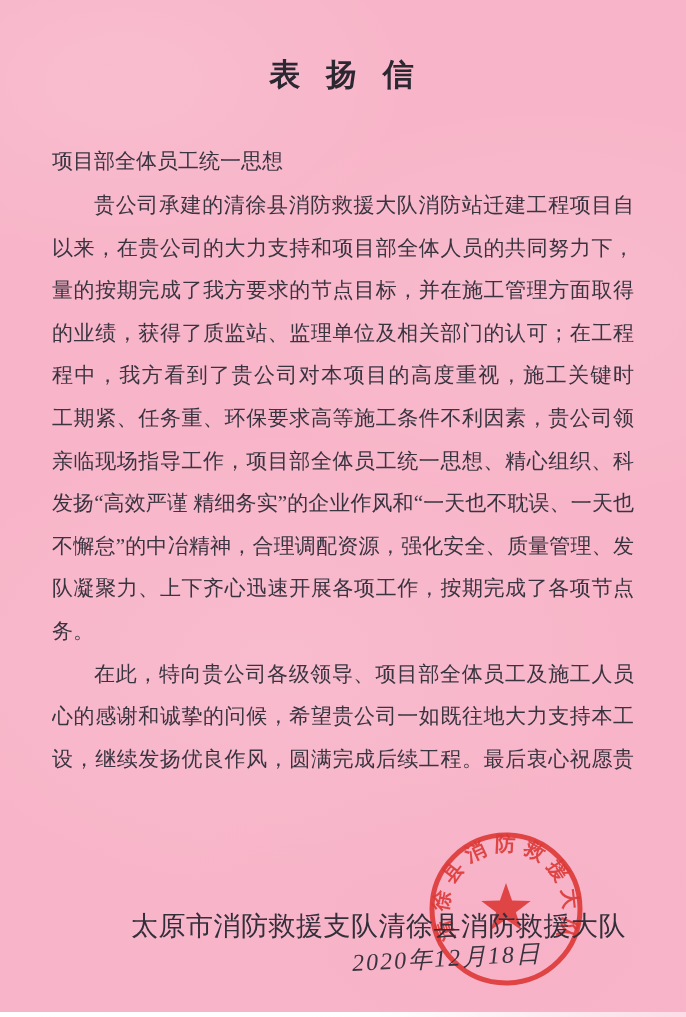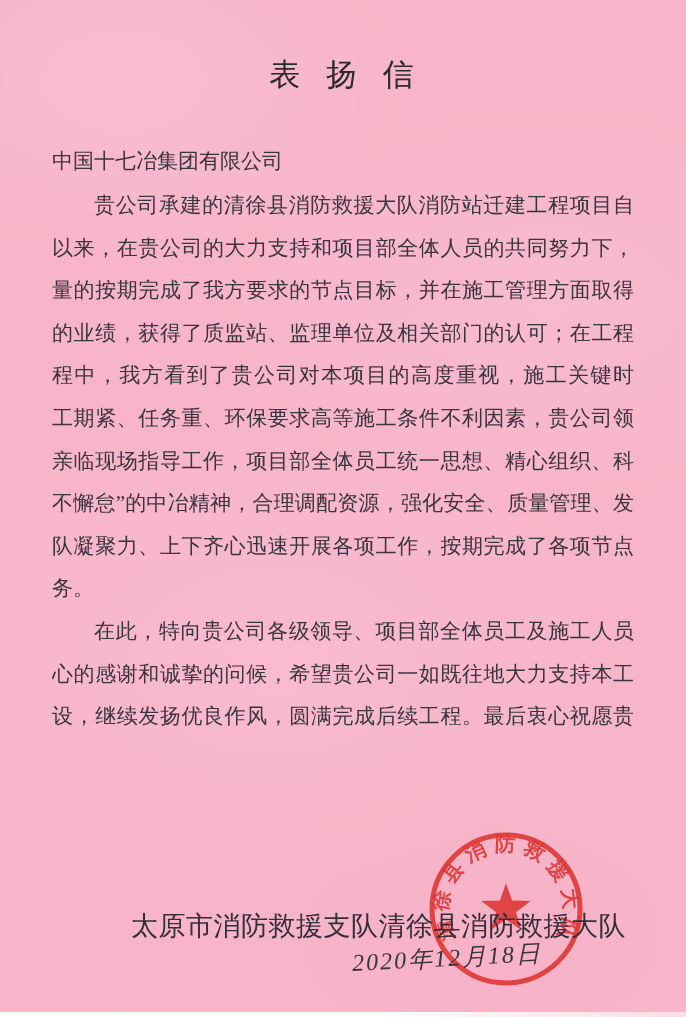--- a/index.html
+++ b/index.html
@@ -13,21 +13,21 @@
       radial-gradient(ellipse 500px 300px at 80% 30%, rgba(255,255,255,.08), rgba(255,255,255,0) 70%),
       radial-gradient(ellipse 520px 340px at 40% 65%, rgba(255,230,238,.12), rgba(255,255,255,0) 70%),
       radial-gradient(ellipse 460px 280px at 70% 92%, rgba(240,150,180,.10), rgba(255,255,255,0) 70%),
       #f8b5c9;
     font-family:"Liberation Serif","DejaVu Serif",serif;
     color:#3a3440;
   }
   .title{
     position:absolute;top:54px;left:0;width:100%;
     text-align:center;
-    font-size:31px;font-weight:normal;color:#2c2832;
+    font-size:31px;font-weight:bold;color:#2c2832;
     letter-spacing:9px;padding-left:6px;box-sizing:border-box;
   }
   .addressee{
     position:absolute;top:140px;left:52px;width:582px;
     height:43px;line-height:43px;font-size:21px;
   }
   .bodyblock{
     position:absolute;top:184px;left:52px;width:582px;
   }
   .line{
@@ -65,30 +65,31 @@
     background:linear-gradient(to right, #ffffff 0%, #fefefe 55%, #fbdde7 100%);
   }
 </style>
 </head>
 <body>
 
 <div class="scan">
 
   <div class="title">表 扬 信</div>
 
-  <div class="addressee">中国十七冶集团有限公司</div>
+  <div class="addressee">项目部全体员工统一思想</div>
 
   <div class="bodyblock">
     <div class="line fill indent">贵公司承建的清徐县消防救援大队消防站迁建工程项目自开工</div>
     <div class="line fill">以来，在贵公司的大力支持和项目部全体人员的共同努力下，保质保</div>
     <div class="line fill">量的按期完成了我方要求的节点目标，并在施工管理方面取得了良好</div>
     <div class="line fill">的业绩，获得了质监站、监理单位及相关部门的认可；在工程建设过</div>
     <div class="line fill">程中，我方看到了贵公司对本项目的高度重视，施工关键时期，面对</div>
     <div class="line fill">工期紧、任务重、环保要求高等施工条件不利因素，贵公司领导多次</div>
     <div class="line fill">亲临现场指导工作，项目部全体员工统一思想、精心组织、科学管理，</div>
+    <div class="line fill">发扬“高效严谨 精细务实”的企业作风和“一天也不耽误、一天也</div>
     <div class="line fill">不懈怠”的中冶精神，合理调配资源，强化安全、质量管理、发挥团</div>
     <div class="line fill">队凝聚力、上下齐心迅速开展各项工作，按期完成了各项节点施工任</div>
     <div class="line">务。</div>
     <div class="line fill indent">在此，特向贵公司各级领导、项目部全体员工及施工人员表示衷</div>
     <div class="line fill">心的感谢和诚挚的问候，希望贵公司一如既往地大力支持本工程建</div>
     <div class="line fill">设，继续发扬优良作风，圆满完成后续工程。最后衷心祝愿贵公司发</div>
   </div>
 
   <svg class="seal" viewBox="0 0 172 172" xmlns="http://www.w3.org/2000/svg">
     <defs>

